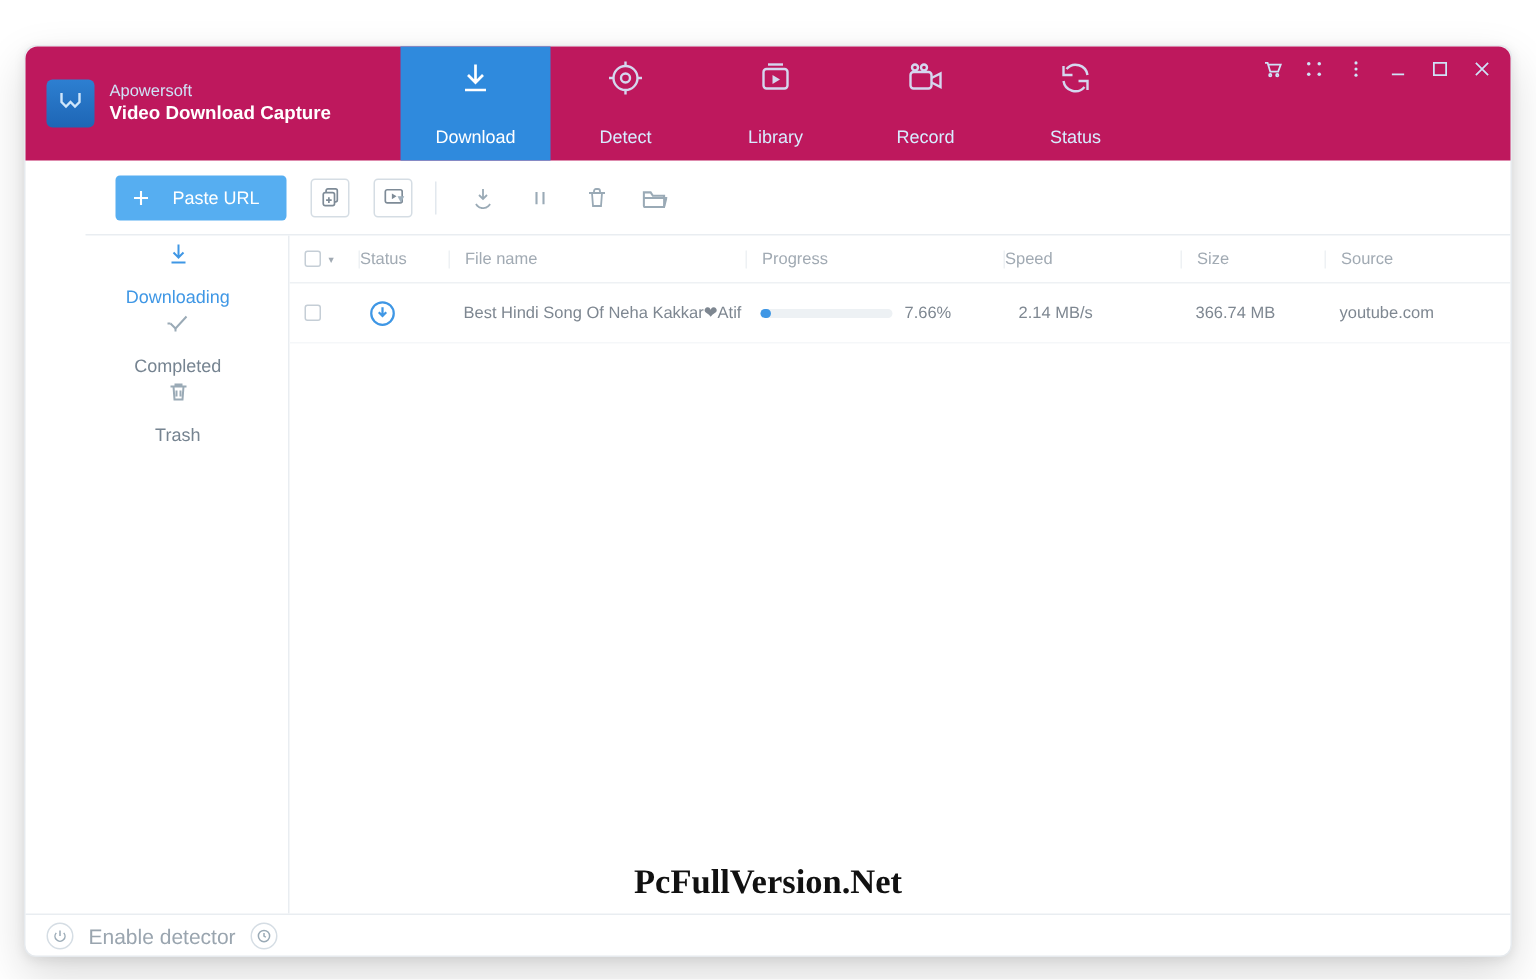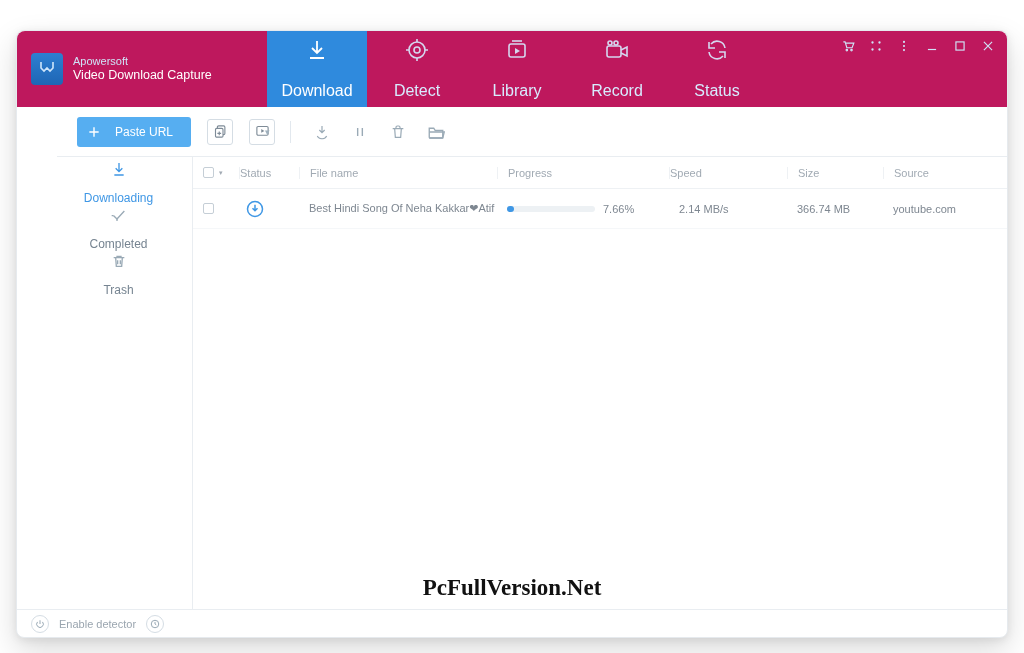--- a/index.html
+++ b/index.html
@@ -40,34 +40,34 @@
   .brand-logo {
     width: 32px; height: 32px;
     background: linear-gradient(#2d7fd1,#1e66b5);
     border-radius: 4px;
     display:flex;align-items:center;justify-content:center;
     margin-right: 10px;
     color:#cfe6fb;
   }
   .brand-text { line-height: 1.2; }
   .brand-line1 { color:#cfe3f7; font-size:11px; }
-  .brand-line2 { color:#fff; font-size:12.5px; font-weight:400; }
+  .brand-line2 { color:#fff; font-size:12.5px; font-weight:700; }
   .nav {
     display: flex;
     flex: 1;
   }
   .nav-item {
     width: 100px;
     display: flex;
     flex-direction: column;
     align-items: center;
     justify-content: center;
     gap: 20px;
     color: #d8ecff;
-    font-size: 16px;
+    font-size: 12px;
     cursor: pointer;
   }
   .nav-item.active {
     background: #2f8add;
     color: #fff;
   }
   .nav-item svg { opacity:.9; }
   .nav-item.active svg { opacity:1; }
   .window-icons {
     position: absolute;
@@ -182,21 +182,21 @@
   .prog-bar { width:88px;height:6px;background:#edf1f4;border-radius:3px;position:relative;}
   .prog-fill{ position:absolute;left:0;top:0;bottom:0;background:#3f97e5;border-radius:3px;}
   
   .statusbar {
     height: 28px;
     border-top:1px solid #e9edf1;
     display:flex;
     align-items:center;
     padding: 0 14px;
     gap:10px;
-    font-size:11px;
+    font-size:14px;
     color:#9aa5af;
   }
   .statusbar .round {
     width:18px;height:18px;border:1px solid #d5dde4;border-radius:50%;display:flex;align-items:center;justify-content:center;cursor:pointer;
     color:#9aaab6;
   }
   
   .watermark {
     position:absolute;
     left:0;right:0;bottom:36px;

